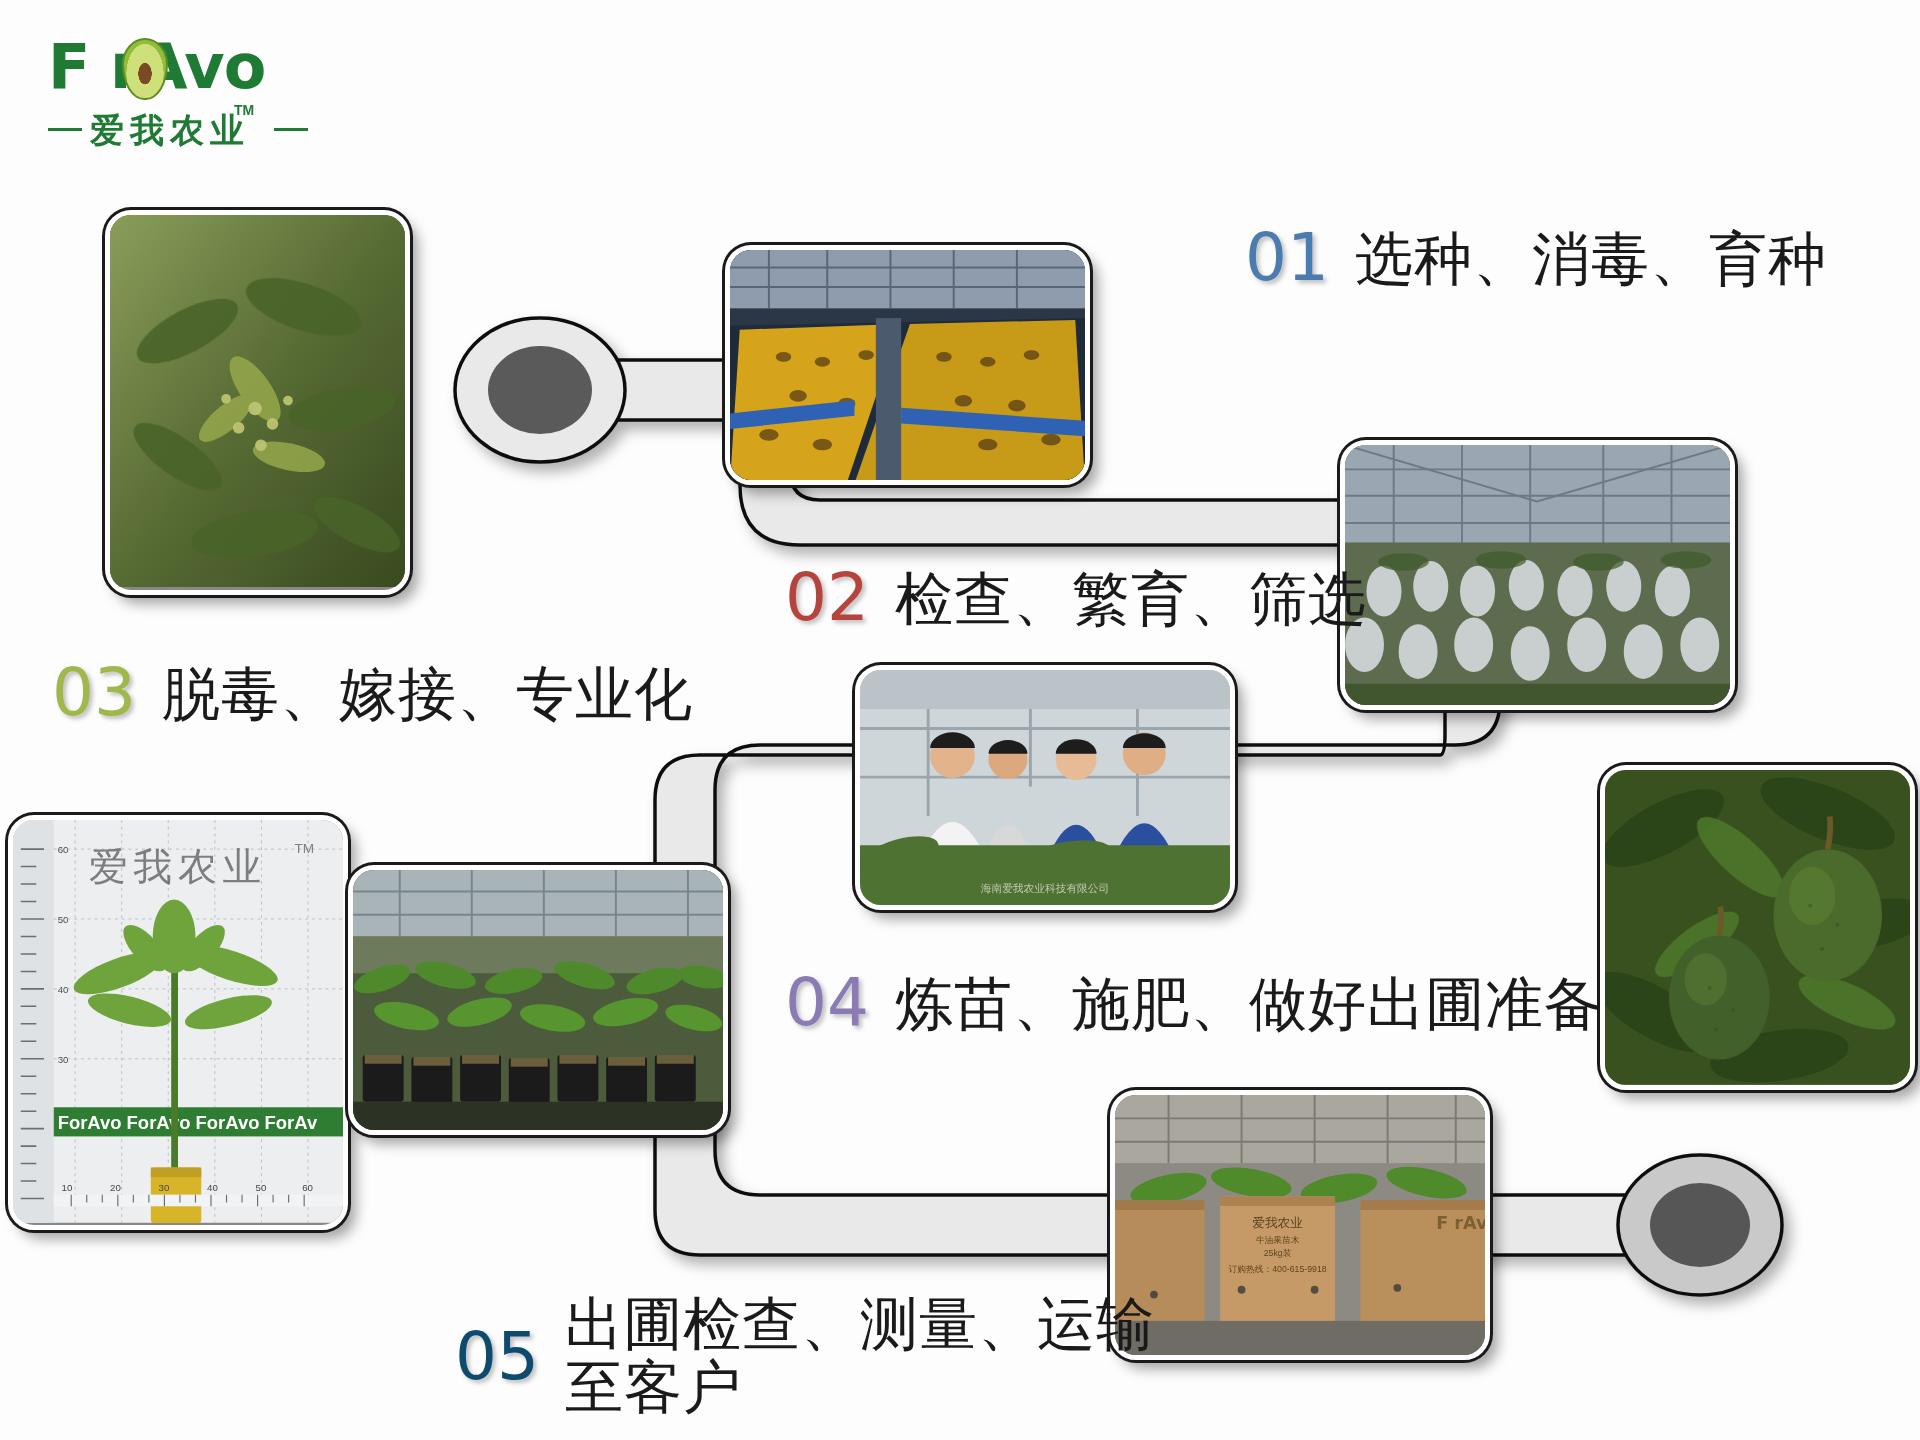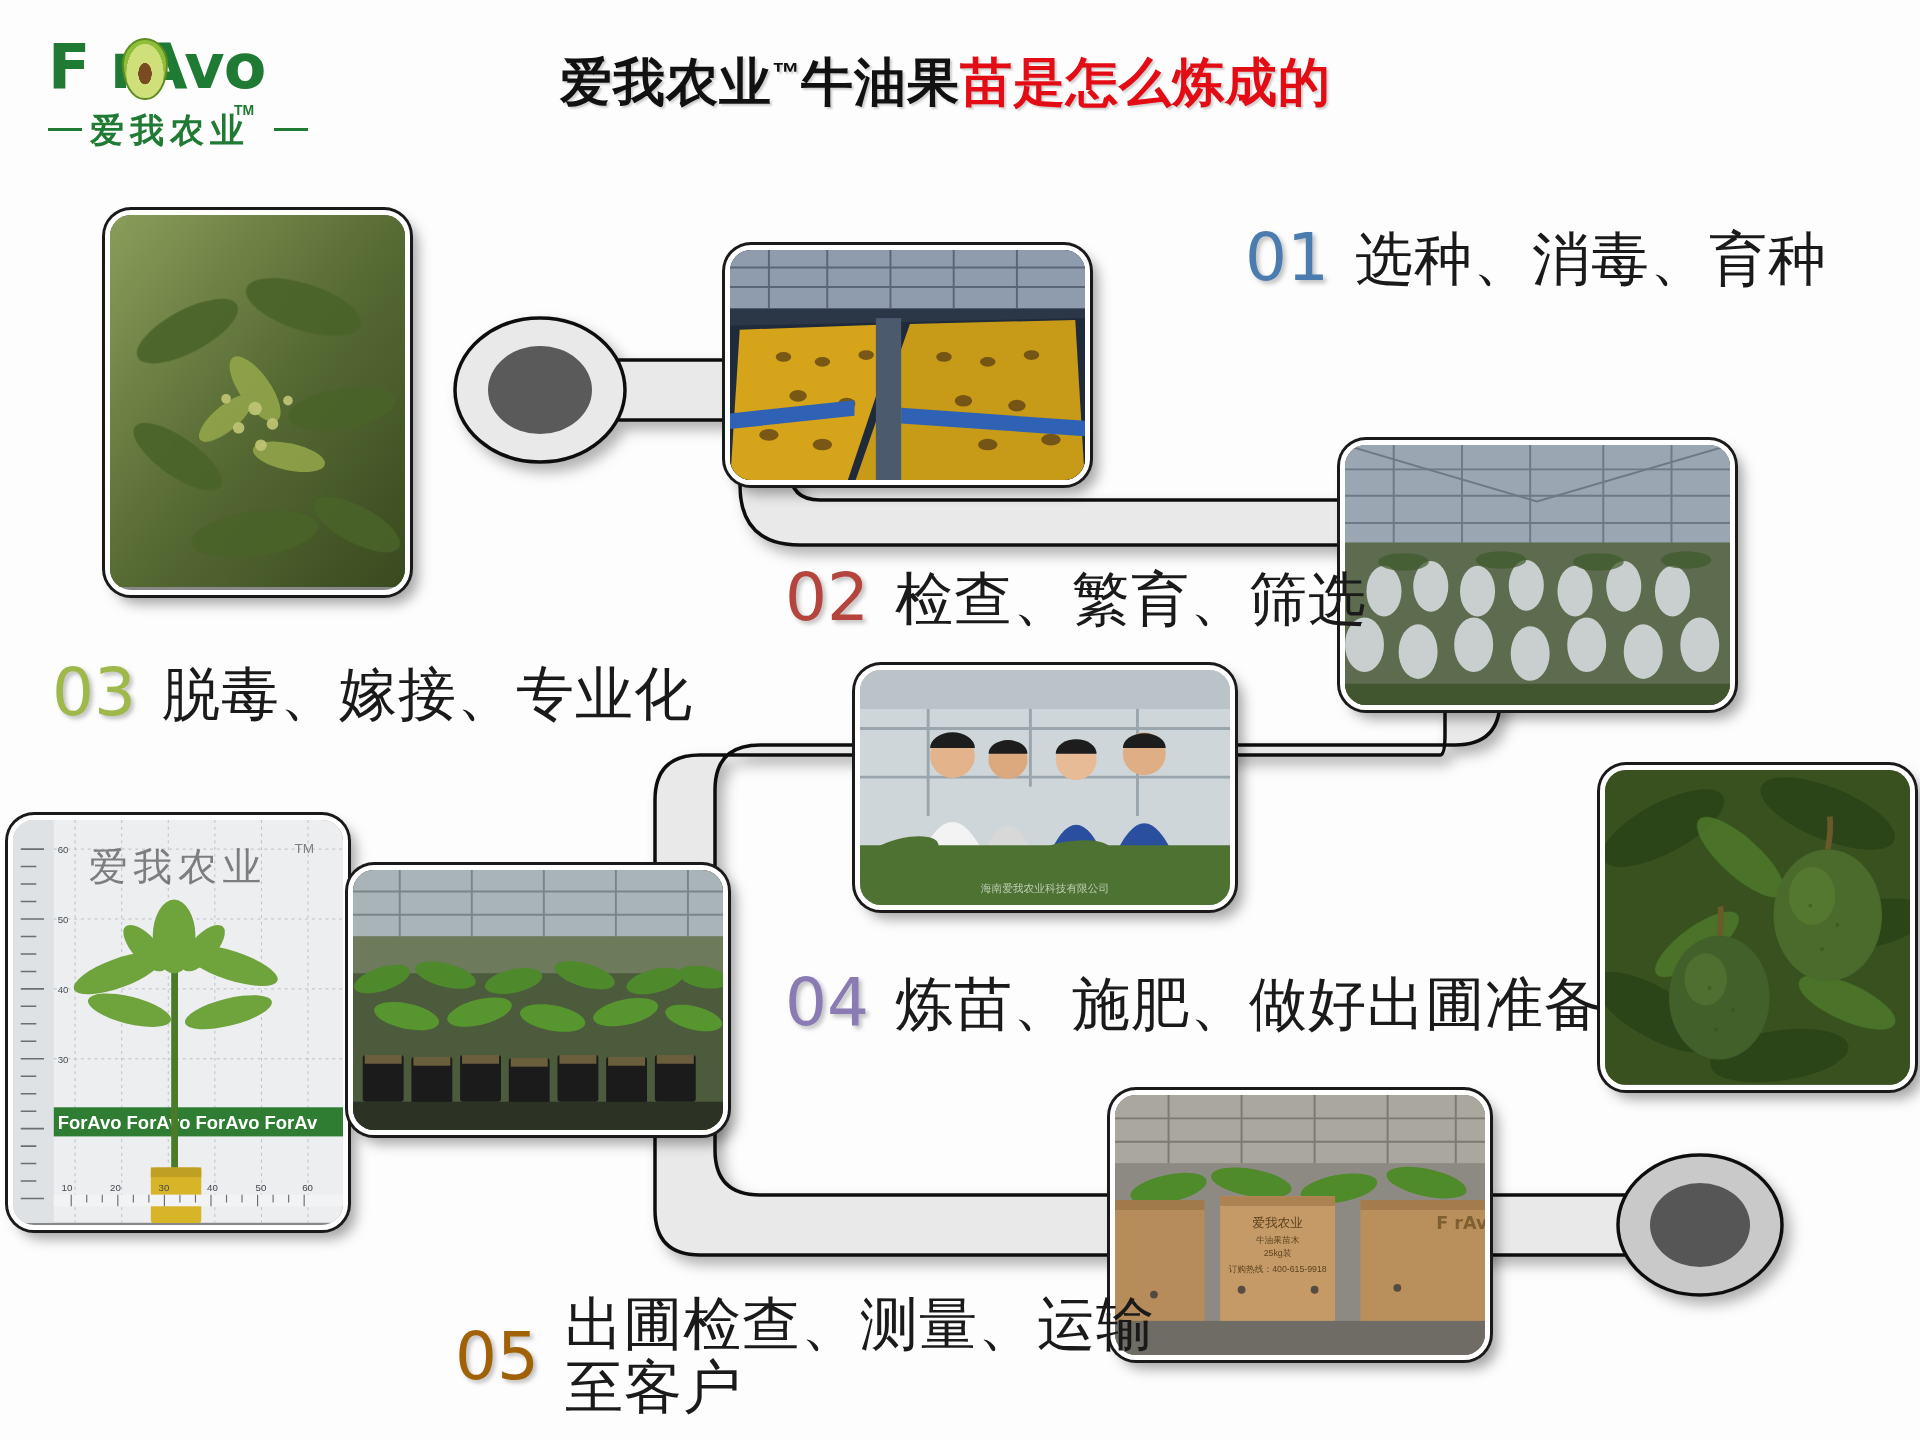--- a/index.html
+++ b/index.html
@@ -125,23 +125,20 @@
       <span class="logo-avo"></span>
     </div>
     <div class="logo-cn">
       <span class="logo-rule-l"></span>
       <span class="cn">爱我农业</span>
       <span class="tm">TM</span>
       <span class="logo-rule-r"></span>
     </div>
   </div>
 
-  <div class="title">
-    <span>爱我农业</span><span class="tm">™</span><span>牛油果</span><span class="red">苗是怎么炼成的</span>
-  </div>
 
   <div class="photo" style="left:105px; top:210px; width:305px; height:385px;">
     <svg class="inner" viewBox="0 0 305 385" preserveAspectRatio="none">
       <rect width="305" height="385" fill="#6d7d46"></rect>
       <rect width="305" height="385" fill="url(#g1)"></rect>
       <defs>
           <linearGradient id="g1" x1="0" y1="0" x2="1" y2="1">
         <stop offset="0" stop-color="#93a861"></stop>
             <stop offset=".5" stop-color="#5d7238"></stop>
             <stop offset="1" stop-color="#3d4f22"></stop>
@@ -486,20 +483,20 @@
     <span class="num" style="color:#9fb84a;">03</span>
     <span class="txt">脱毒、嫁接、专业化</span>
   </div>
 
   <div class="step" style="left:785px; top:970px;">
     <span class="num" style="color:#8a7bb5;">04</span>
     <span class="txt">炼苗、施肥、做好出圃准备</span>
   </div>
 
   <div class="step" style="left:455px; top:1290px;">
-    <span class="num" style="color:#a16207; margin-top:34px;">05</span>
+    <span class="num" style="color:#0c4a6e; margin-top:34px;">05</span>
     <span class="txt">
       <span>出圃检查、测量、运输</span>
       <span class="l2">至客户</span>
     </span>
   </div>
 
 </div>
 
 </body></html>

